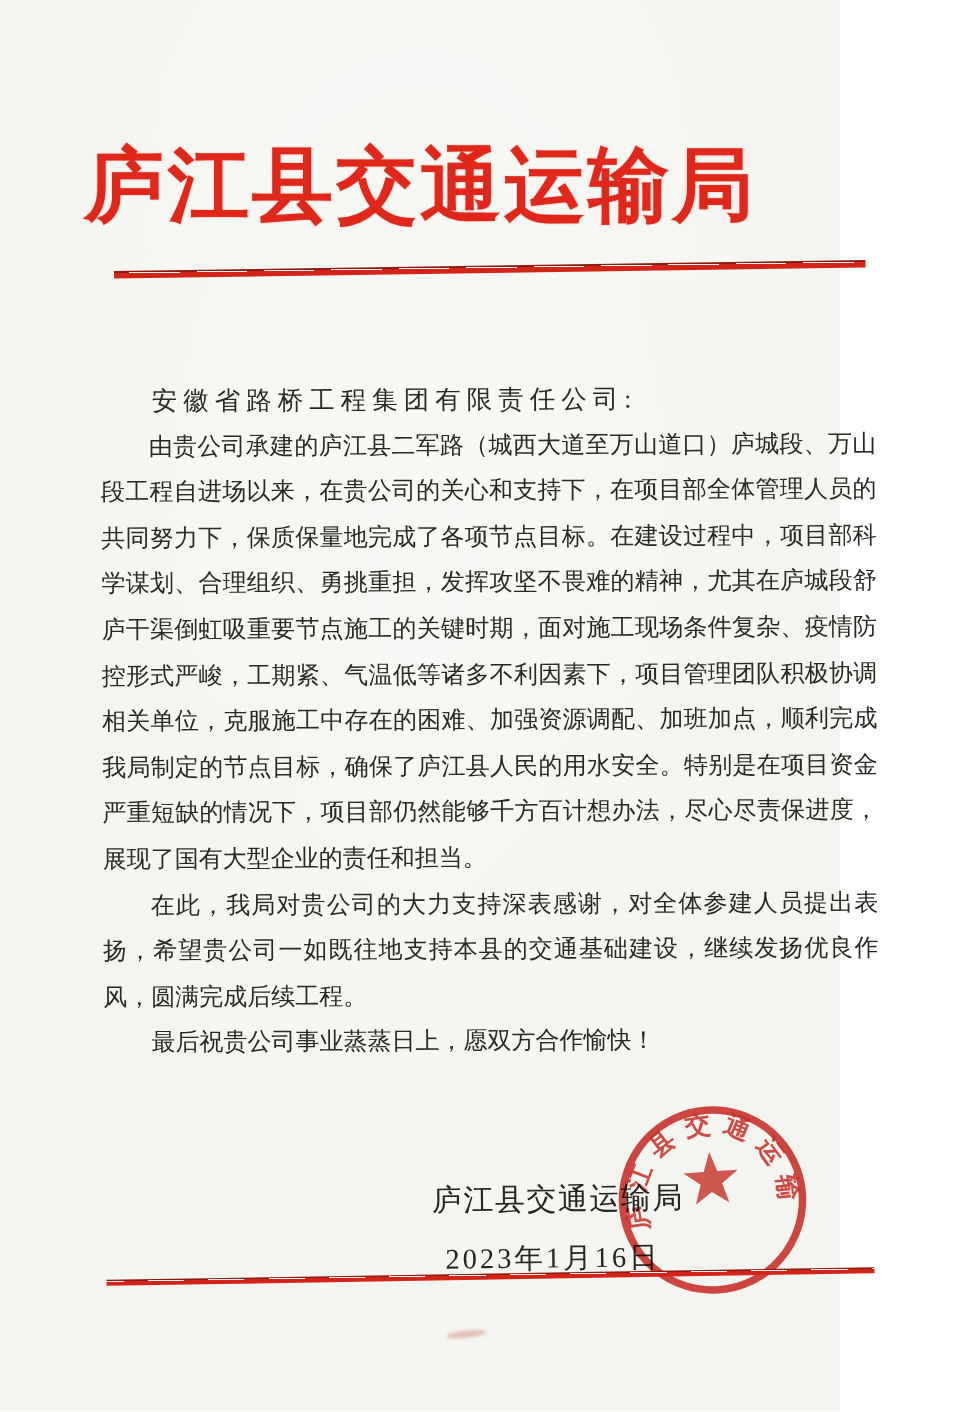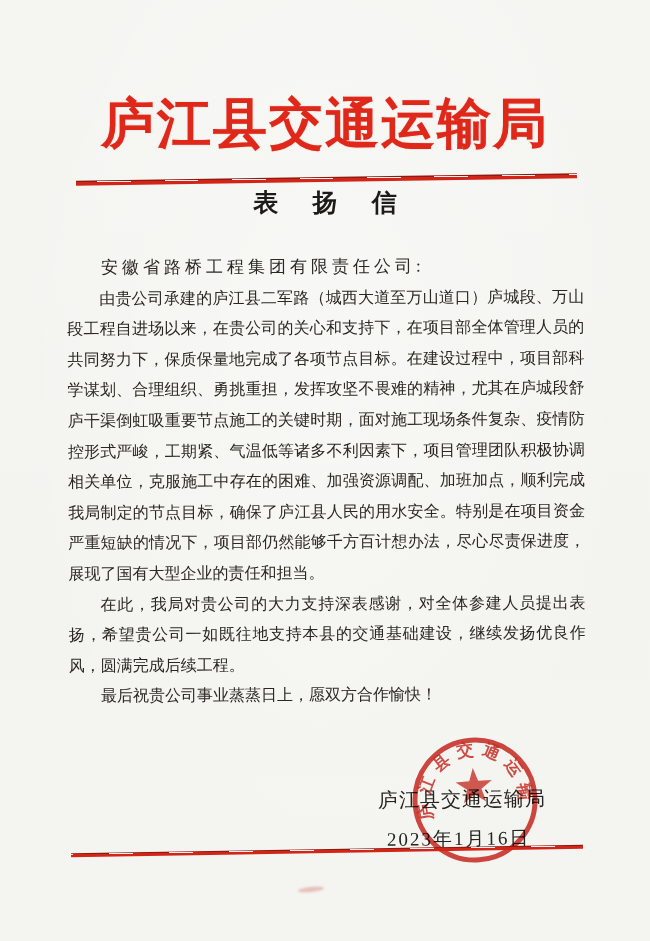--- a/index.html
+++ b/index.html
@@ -3,21 +3,21 @@
 <meta charset="utf-8">
 <style>
   html, body {
     margin: 0; padding: 0;
     width: 650px; height: 941px;
     overflow: hidden;
     font-family: "Liberation Serif", "DejaVu Serif", serif;
   }
   .page {
     position: relative;
-    width: 650px; height: 941px;
+    width: 560px; height: 941px;
     background:
       radial-gradient(ellipse at 50% 40%, rgba(255,255,255,.35), rgba(0,0,0,0) 70%),
       linear-gradient(180deg, #f5f5f2 0%, #f3f3ef 60%, #f4f4f0 100%);
     color: #2b2822;
   }
   .org-title {
     position: absolute;
     top: 88px; left: 0; right: 0;
     text-align: center;
     font-size: 54px;
@@ -100,21 +100,20 @@
 </style>
 </head>
 <body>
 
 <div class="page">
 
   <div class="org-title">庐江县交通运输局</div>
 
   <div class="rule rule-top"></div>
 
-  <div class="letter-title">表 扬 信</div>
 
   <div class="body-text">
     <p class="salutation">安徽省路桥工程集团有限责任公司:</p>
     <p>由贵公司承建的庐江县二军路（城西大道至万山道口）庐城段、万山段工程自进场以来，在贵公司的关心和支持下，在项目部全体管理人员的共同努力下，保质保量地完成了各项节点目标。在建设过程中，项目部科学谋划、合理组织、勇挑重担，发挥攻坚不畏难的精神，尤其在庐城段舒庐干渠倒虹吸重要节点施工的关键时期，面对施工现场条件复杂、疫情防控形式严峻，工期紧、气温低等诸多不利因素下，项目管理团队积极协调相关单位，克服施工中存在的困难、加强资源调配、加班加点，顺利完成我局制定的节点目标，确保了庐江县人民的用水安全。特别是在项目资金严重短缺的情况下，项目部仍然能够千方百计想办法，尽心尽责保进度，展现了国有大型企业的责任和担当。</p>
     <p>在此，我局对贵公司的大力支持深表感谢，对全体参建人员提出表扬，希望贵公司一如既往地支持本县的交通基础建设，继续发扬优良作风，圆满完成后续工程。</p>
     <p>最后祝贵公司事业蒸蒸日上，愿双方合作愉快！</p>
   </div>
 
   <div class="signature-org">庐江县交通运输局</div>
 

